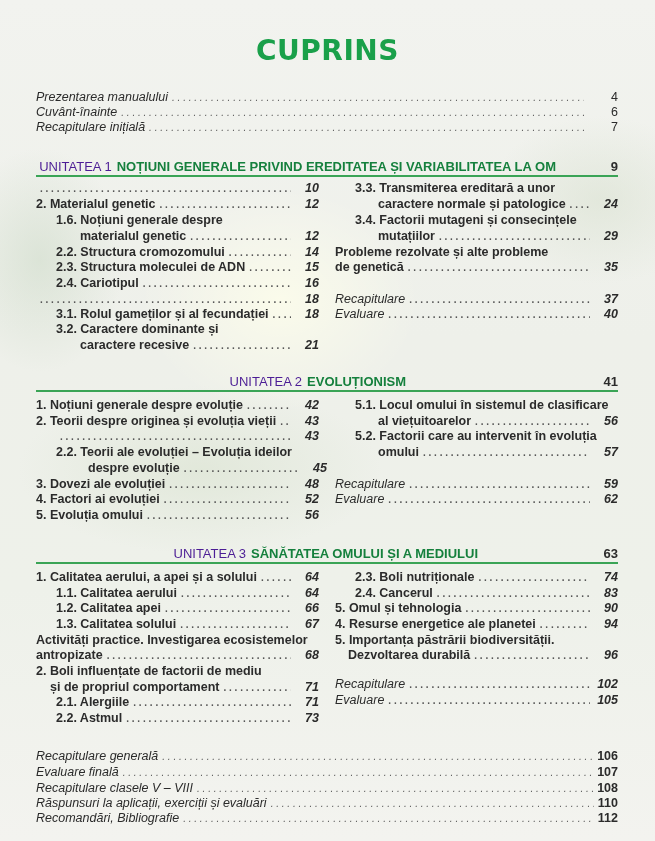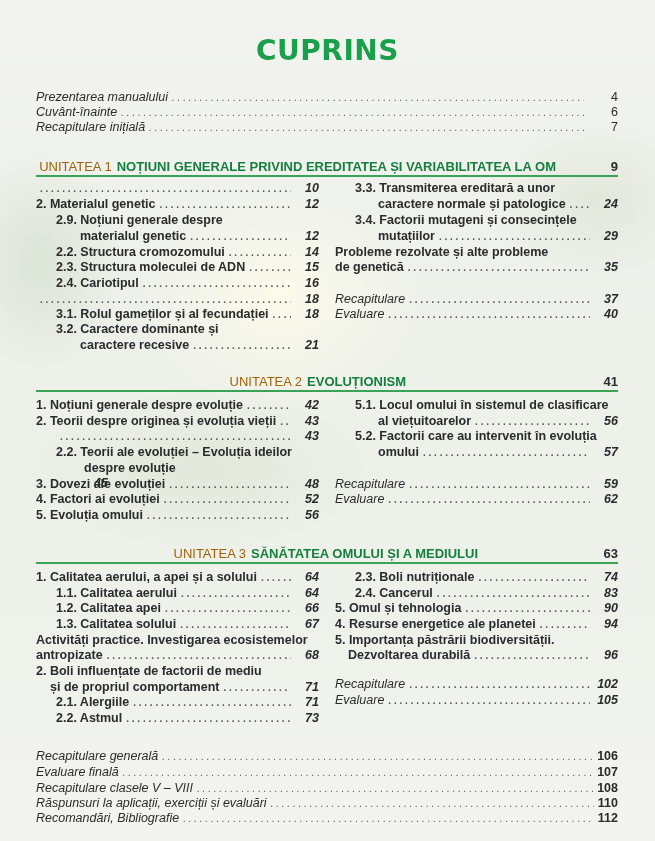--- a/index.html
+++ b/index.html
@@ -45,21 +45,21 @@
   .intro .pg { width: 30px; }
   .unit-head {
     position: absolute; left: 36px; width: 582px; height: 18px;
     border-bottom: 2px solid #3aa456;
     font-size: 13px;
   }
   .unit-head .u-lbl {
     position: absolute; right: 62px; top: 0;
     white-space: nowrap;
   }
-  .unit-head .u-num { color: #a16207; font-weight: normal; }
+  .unit-head .u-num { color: #4c1d95; font-weight: normal; }
   .unit-head .u-title { color: #15803d; font-weight: bold; margin-left: 5px; }
   .unit-head .u-pg { position: absolute; right: 0; top: 0; font-weight: bold; color: #2b2b2b; }
   .col-l .row, .col-r .row { font-weight: bold; }
   .col-l .pg, .col-r .pg { width: 24px; font-style: italic; }
 </style>
 </head>
 <body>
 
 <div class="bg"></div>
 
@@ -92,21 +92,21 @@
     <div class="row" style="left:36px; width:283px; top:181px;">
         <span class="dots"></span>
         <span class="pg">10</span>
       </div>
     <div class="row" style="left:36px; width:283px; top:197px;">
         <span class="lbl">2. Materialul genetic</span>
         <span class="dots"></span>
         <span class="pg">12</span>
       </div>
     <div class="row" style="left:56px; width:263px; top:213px;">
-        <span class="lbl">2.9. Noțiuni generale despre</span>
+        <span class="lbl">1.6. Noțiuni generale despre</span>
       </div>
     <div class="row" style="left:80px; width:239px; top:229px;">
         <span class="lbl">materialul genetic</span>
         <span class="dots"></span>
         <span class="pg">12</span>
       </div>
     <div class="row" style="left:56px; width:263px; top:245px;">
         <span class="lbl">2.2. Structura cromozomului</span>
         <span class="dots"></span>
         <span class="pg">14</span>
@@ -193,21 +193,21 @@
         <span class="dots"></span>
         <span class="pg">43</span>
       </div>
     <div class="row" style="left:56px; width:263px; top:429px;">
         <span class="dots"></span>
         <span class="pg">43</span>
       </div>
     <div class="row" style="left:56px; width:263px; top:445px;">
         <span class="lbl">2.2. Teorii ale evoluției – Evoluția ideilor</span>
       </div>
-    <div class="row" style="left:80px; width:239px; top:461px;flex-direction:column;">
+    <div class="row" style="left:88px; width:239px; top:461px;">
         <span class="lbl">despre evoluție</span>
         <span class="dots"></span>
         <span class="pg">45</span>
       </div>
     <div class="row" style="left:36px; width:283px; top:477px;">
         <span class="lbl">3. Dovezi ale evoluției</span>
         <span class="dots"></span>
         <span class="pg">48</span>
       </div>
     <div class="row" style="left:36px; width:283px; top:492px;">

